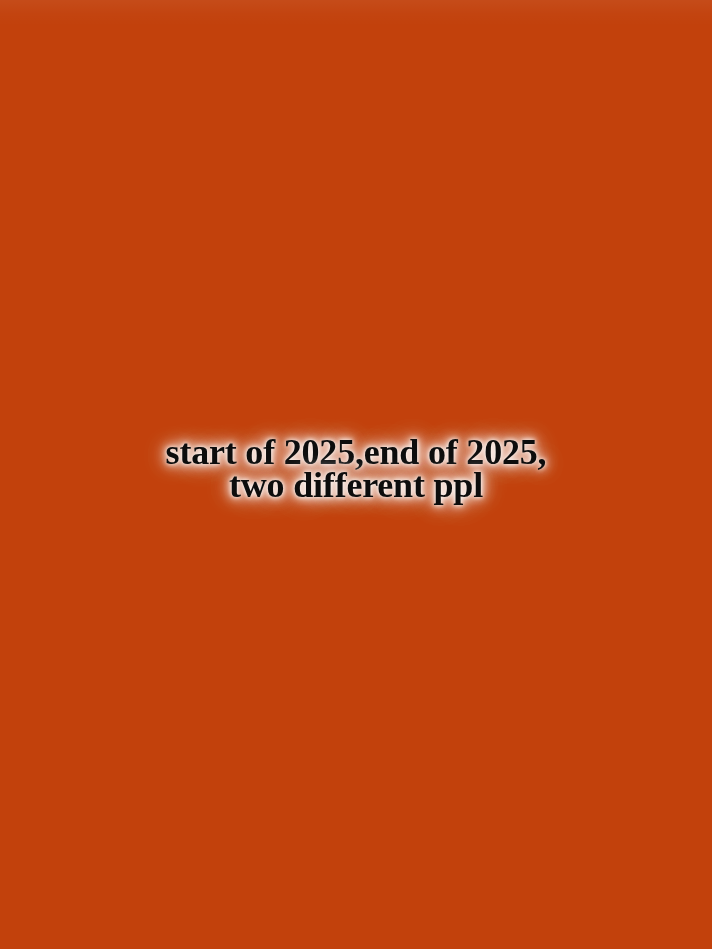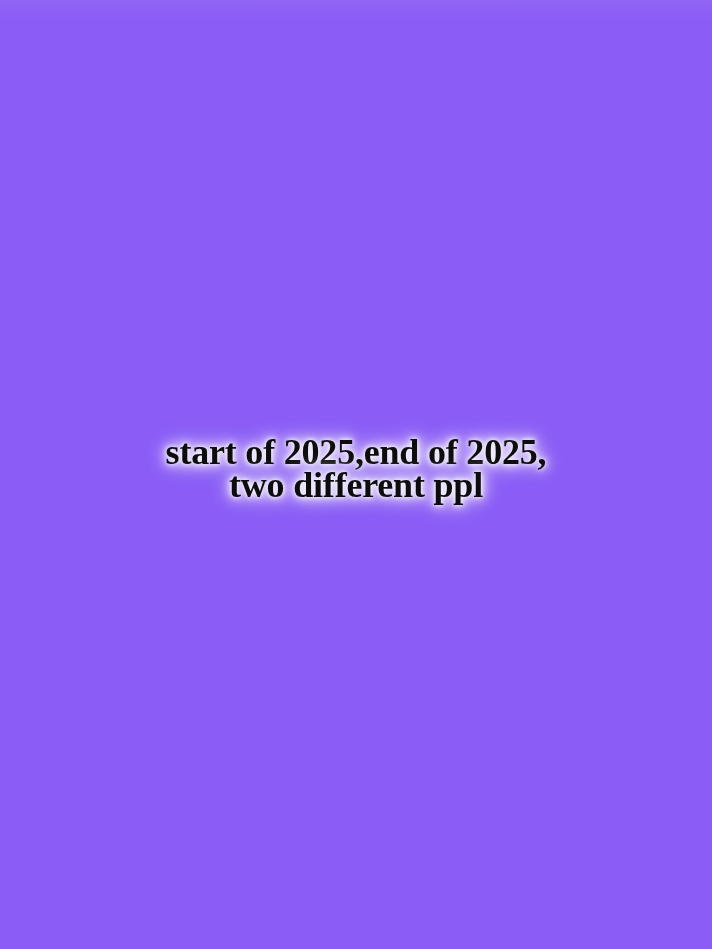--- a/index.html
+++ b/index.html
@@ -66,21 +66,21 @@
       0 0 38px rgba(255,255,255,0.30),
       0 0 52px rgba(255,255,255,0.16);
   }
 
   #caption-line-1 { margin-bottom: 0px; }
   #caption-line-2 { margin-top: -3px; }
 </style>
 </head>
 <body>
 
-<div id="canvas" style="background: #8b5cf6;">
+<div id="canvas" style="background: #c2410c;">
 
   <div id="top-sheen"></div>
 
   <div id="caption-block">
     <span class="caption-line" id="caption-line-1">start of 2025,end of 2025,</span>
     <span class="caption-line" id="caption-line-2">two different ppl</span>
   </div>
 
 </div>
 

